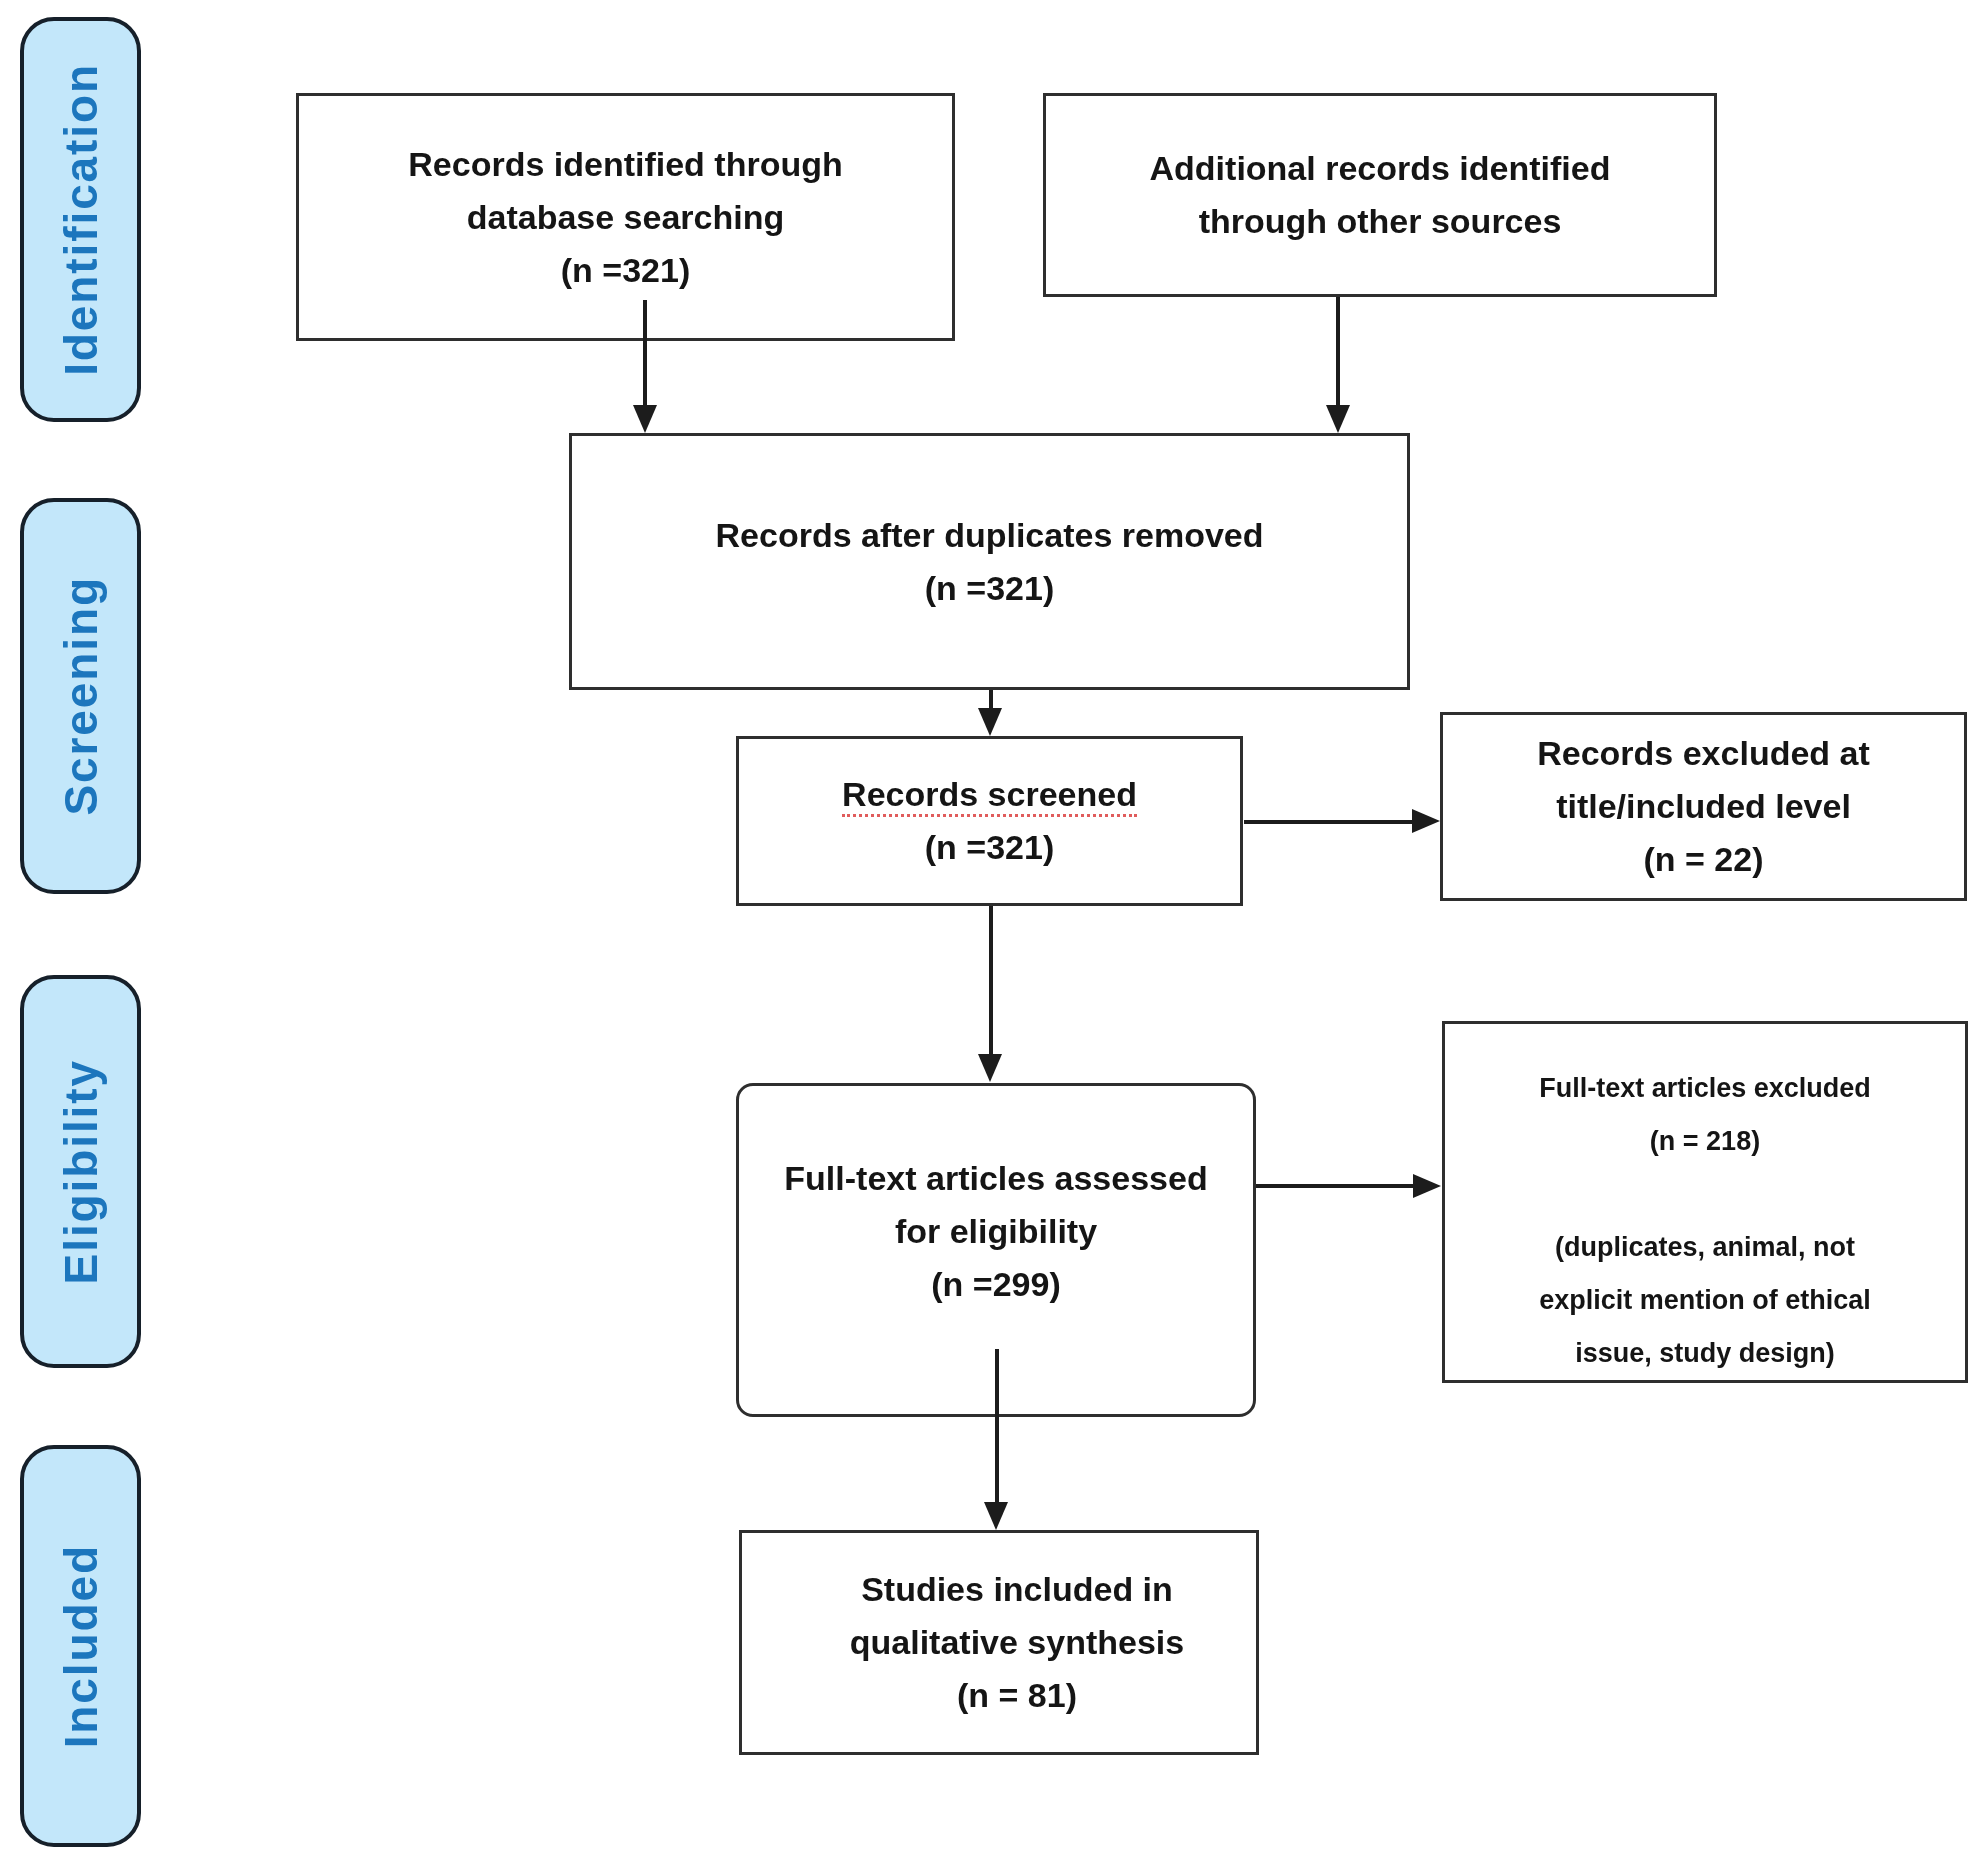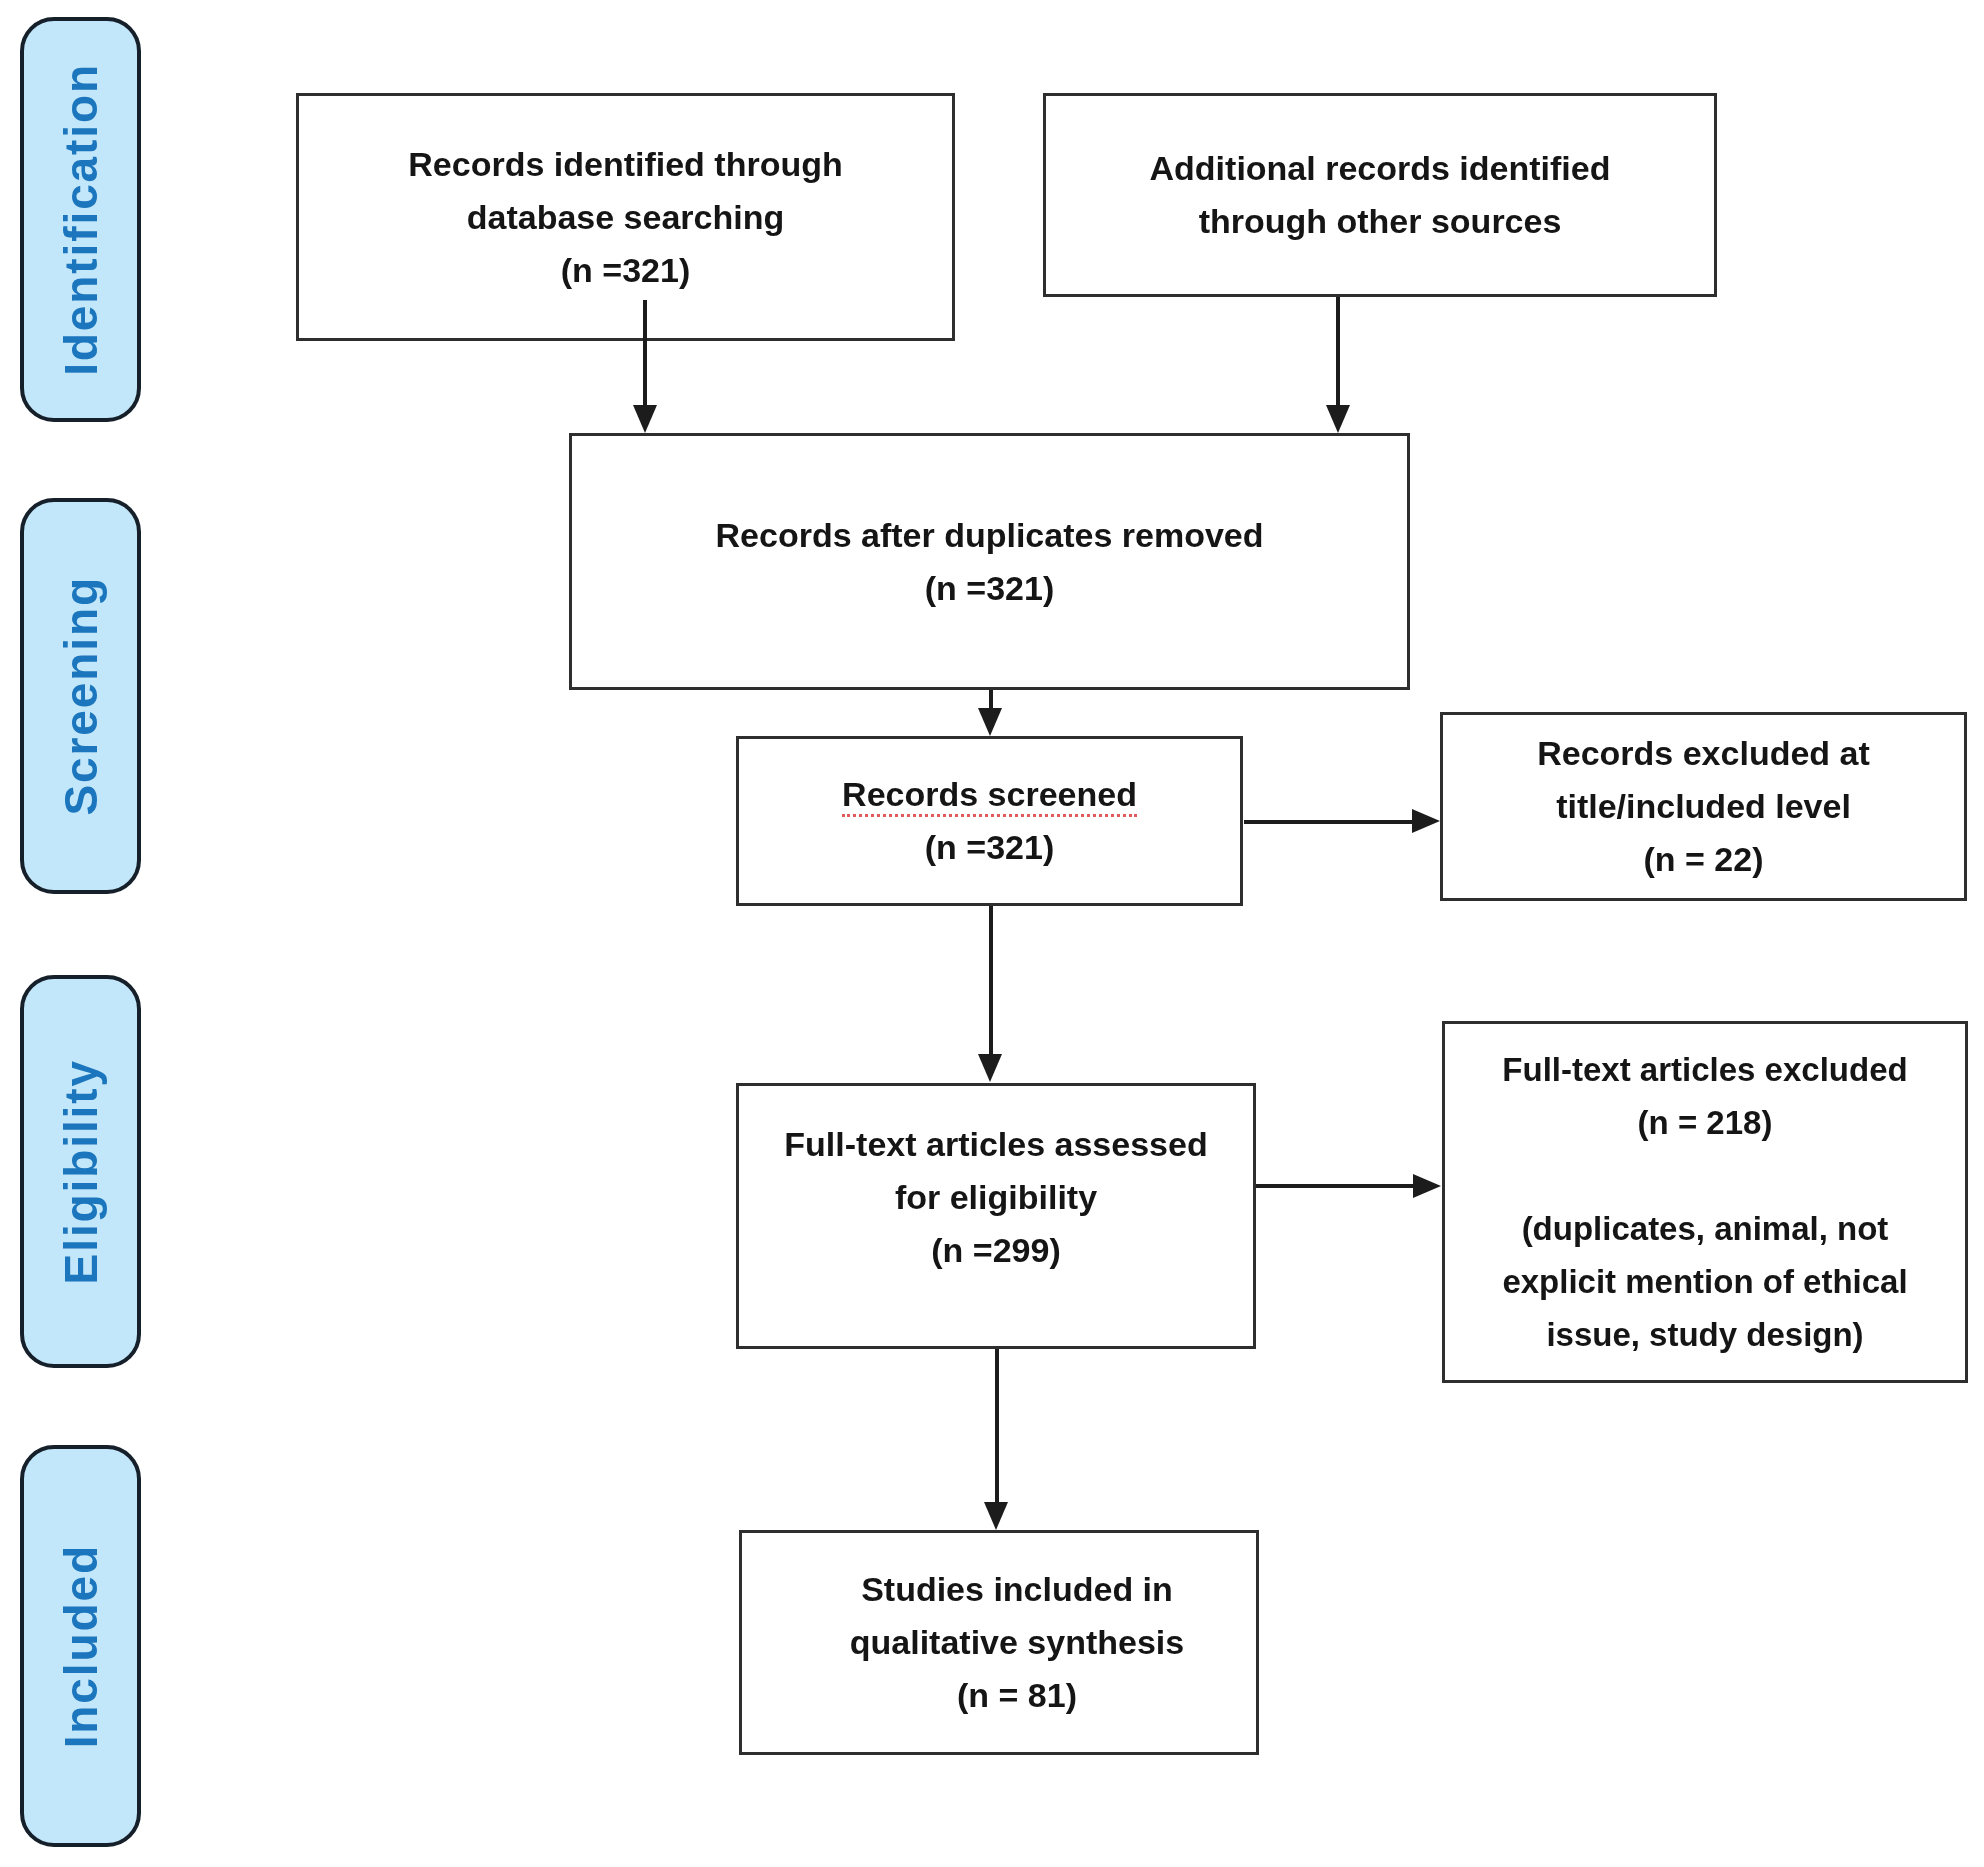--- a/index.html
+++ b/index.html
@@ -52,21 +52,21 @@
     text-align: center;
     color: #151515;
     font-size: 34px;
     font-weight: 600;
   }
   .box .line {
     min-height: 53px;
     line-height: 53px;
     white-space: nowrap;
   }
-  .box--small-text { font-size: 33px; }
+  .box--small-text { font-size: 27px; justify-content: flex-end; }
   .spellcheck {
     border-bottom: 3.7px dotted #e05c5c;
     padding-bottom: 1.2px;
   }
 
   
   .vshaft {
     position: absolute;
     width: 3.7px;
     background: #1c1c1c;
@@ -129,21 +129,21 @@
     <div class="line"><span class="spellcheck">Records screened</span></div>
     <div class="line">(n =321)</div>
   </div>
 
   <div class="box" style="left:1440px;top:712px;width:527px;height:189px;">
     <div class="line">Records excluded at</div>
     <div class="line">title/included level</div>
     <div class="line">(n = 22)</div>
   </div>
 
-  <div class="box" style="left:736px;top:1083px;width:520px;height:266px;padding-bottom:37px;">
+  <div class="box" style="left:736px;top:1083px;width:520px;height:334px;padding-bottom:37px;border-radius:17px;">
     <div class="line">Full-text articles assessed</div>
     <div class="line">for eligibility</div>
     <div class="line">(n =299)</div>
   </div>
 
   <div class="box box--small-text" style="left:1442px;top:1021px;width:526px;height:362px;">
     <div class="line">Full-text articles excluded</div>
     <div class="line">(n = 218)</div>
     <div class="line"></div>
     <div class="line">(duplicates, animal, not</div>

